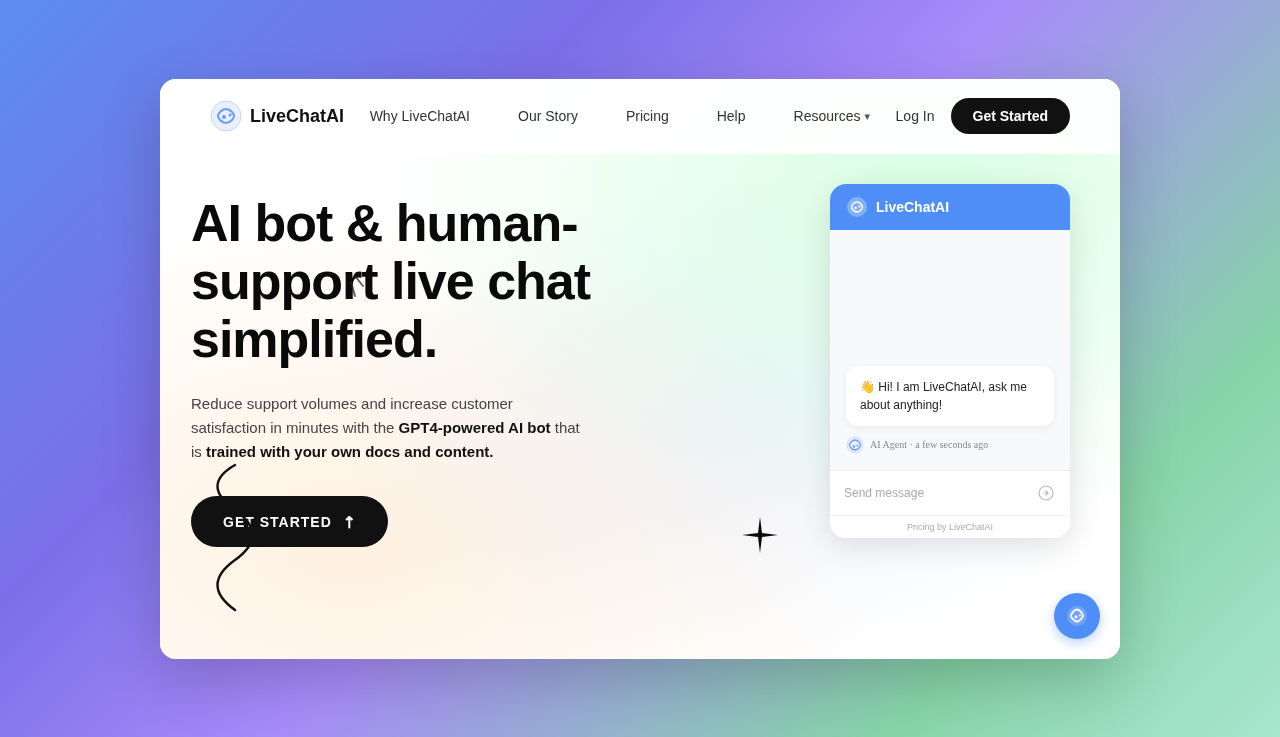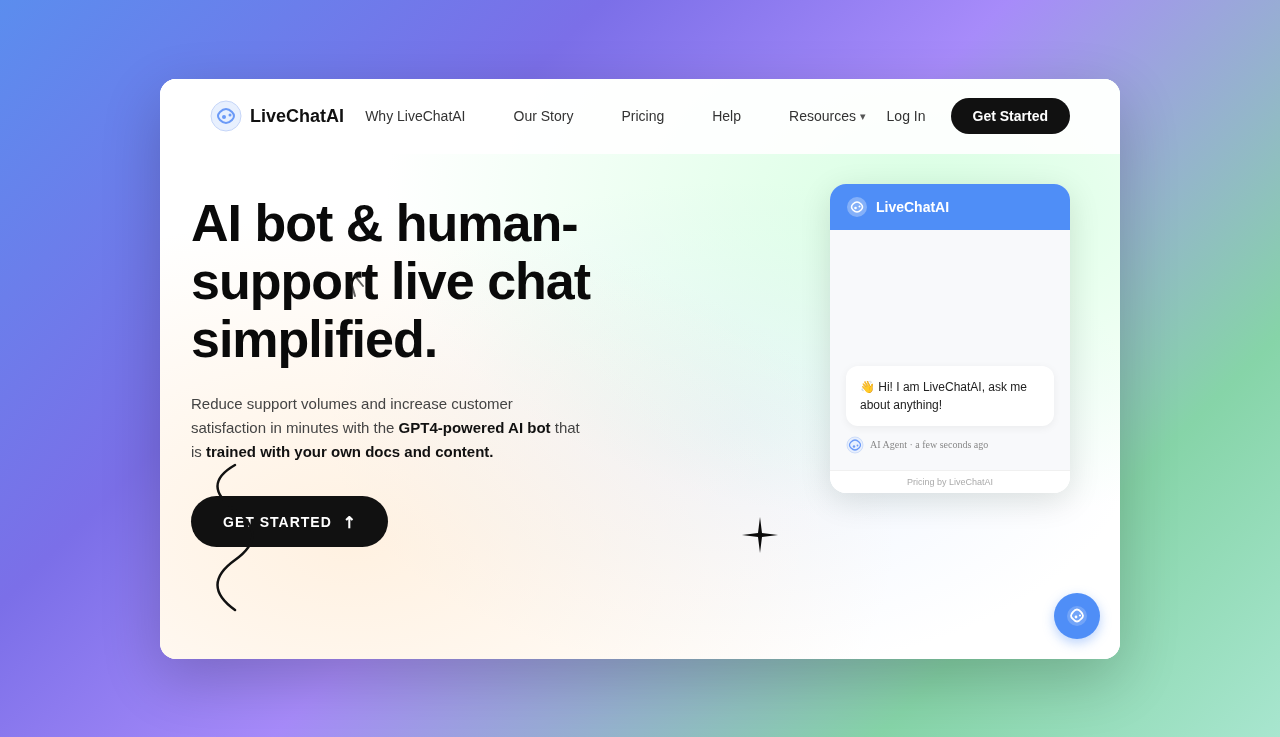--- a/index.html
+++ b/index.html
@@ -68,21 +68,21 @@
       color: #333;
       cursor: pointer;
       text-decoration: none;
       display: flex;
       align-items: center;
       gap: 4px;
     }
     .nav-actions {
       display: flex;
       align-items: center;
-      gap: 25px;
+      gap: 16px;
     }
     .login-btn {
       font-size: 14px;
       color: #333;
       cursor: pointer;
       background: none;
       border: none;
       font-family: inherit;
     }
     .get-started-btn {
@@ -368,20 +368,29 @@
             <svg class="agent-avatar" viewBox="0 0 18 18" fill="none">
               <circle cx="9" cy="9" r="8" fill="#e8f0fe" stroke="#c5d5f8" stroke-width="0.8"></circle>
               <path d="M5 12 Q9 16 13 12 Q16 9 13 6 Q9 2 5 6 Q2 9 5 12Z" fill="none" stroke="#6b9af7" stroke-width="1.2"></path>
               <circle cx="8" cy="10.5" r="1.2" fill="#6b9af7"></circle>
               <circle cx="11.5" cy="9.5" r="0.9" fill="#6b9af7"></circle>
             </svg>
             <span class="agent-label">AI Agent · a few seconds ago</span>
           </div>
         </div>
 
+        <div class="chat-input-area">
+          <span class="chat-placeholder">Send message</span>
+          <div class="chat-send-icon">
+            <svg width="16" height="16" viewBox="0 0 16 16" fill="none">
+              <circle cx="8" cy="8" r="7" stroke="#bbb" stroke-width="1.2"></circle>
+              <path d="M6 8 L10 8 M8 6 L10 8 L8 10" stroke="#bbb" stroke-width="1.2" stroke-linecap="round" stroke-linejoin="round"></path>
+            </svg>
+          </div>
+        </div>
 
         <div class="chat-footer">Pricing by LiveChatAI</div>
       </div>
     </div>
 
     <div class="squiggle-decoration">
       <svg width="90" height="160" viewBox="0 0 90 160" fill="none">
         <path d="M55 10 Q20 30 55 55 Q90 80 55 105 Q20 130 55 155" stroke="#111" stroke-width="2.5" fill="none" stroke-linecap="round"></path>
       </svg>
     </div>

